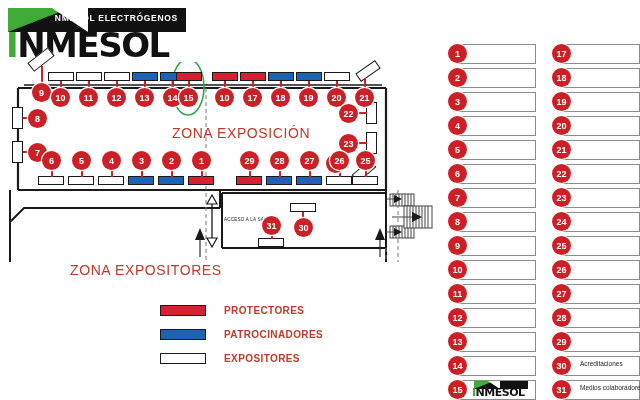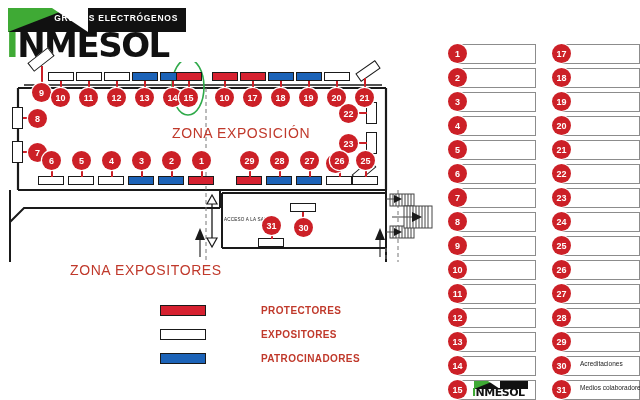--- a/index.html
+++ b/index.html
@@ -40,21 +40,21 @@
     font-family:"Liberation Sans", sans-serif;}
   .stem{position:absolute;width:2px;background:#cc2027;z-index:5;}
 
   .zlabel{position:absolute;color:#c0392b;font-size:14px;letter-spacing:.6px;white-space:nowrap;}
   .acceso{position:absolute;color:#222;font-size:4.6px;letter-spacing:.2px;white-space:nowrap;}
 
   
   #legend{position:absolute;left:160px;top:300px;width:200px;}
   .lg-row{display:flex;align-items:center;height:20px;margin-bottom:4px;}
   .lg-sw{width:46px;height:11px;box-sizing:border-box;border:1.2px solid #1a1a1a;margin-right:18px;}
-  .lg-tx{color:#c0392b;font-size:10px;font-weight:bold;letter-spacing:.4px;margin-left:37px;}
+  .lg-tx{color:#c0392b;font-size:10px;font-weight:bold;letter-spacing:.4px;}
 
   
   #list{position:absolute;left:448px;top:42px;width:188px;height:348px;}
   .lcol{position:absolute;top:0;width:88px;}
   .lrow{position:relative;height:24px;}
   .lbox{position:absolute;left:10px;top:2px;right:0;height:20px;box-sizing:border-box;
     border:1px solid #8c8c8c;background:#fff;}
   .lnum{position:absolute;left:0;top:2px;width:19px;height:19px;border-radius:50%;
     background:#cc2027;color:#fff;font-size:9px;font-weight:bold;
     display:flex;align-items:center;justify-content:center;z-index:3;
@@ -70,21 +70,21 @@
     letter-spacing:-.5px;color:#111;font-family:"DejaVu Sans", sans-serif;}
   .llogo .lw .dot{color:#3faa35;}
 </style>
 </head>
 <body>
 
 <div id="logo">
   <div id="logo-banner">
     <div id="logo-green"></div>
     <div id="logo-green2"></div>
-    <div id="logo-tag">GRUPOS ELECTRÓGENOS</div>
+    <div id="logo-tag">NMESOL ELECTRÓGENOS</div>
   </div>
   <div id="logo-word"><span class="dot">I</span><span>NMESOL</span></div>
 </div>
 
 <div id="plan">
 
   <svg width="440" height="290">
 
     <g fill="none" stroke="#1a1a1a" stroke-width="2.2">
       <path d="M18,26 L18,128"></path>
@@ -284,26 +284,26 @@
   <div class="zlabel" style="left:70px;top:200px;">ZONA EXPOSITORES</div>
   <div class="acceso" style="left:224px;top:155px;">ACCESO A LA SALAS</div>
 </div>
 
 <div id="legend">
   <div class="lg-row">
     <div class="lg-sw b-red"></div>
     <div class="lg-tx">PROTECTORES</div>
   </div>
   <div class="lg-row">
+    <div class="lg-sw b-blue"></div>
+    <div class="lg-tx">PATROCINADORES</div>
+  </div>
+  <div class="lg-row">
     <div class="lg-sw b-white"></div>
     <div class="lg-tx">EXPOSITORES</div>
-  </div>
-  <div class="lg-row">
-    <div class="lg-sw b-blue"></div>
-    <div class="lg-tx">PATROCINADORES</div>
   </div>
 </div>
 
 <div id="list">
   <div class="lcol" id="col-left" style="left:0;">
       <div class="lrow">
         <div class="lbox"></div>
         <div class="lnum">1</div>
       </div>
       <div class="lrow">

